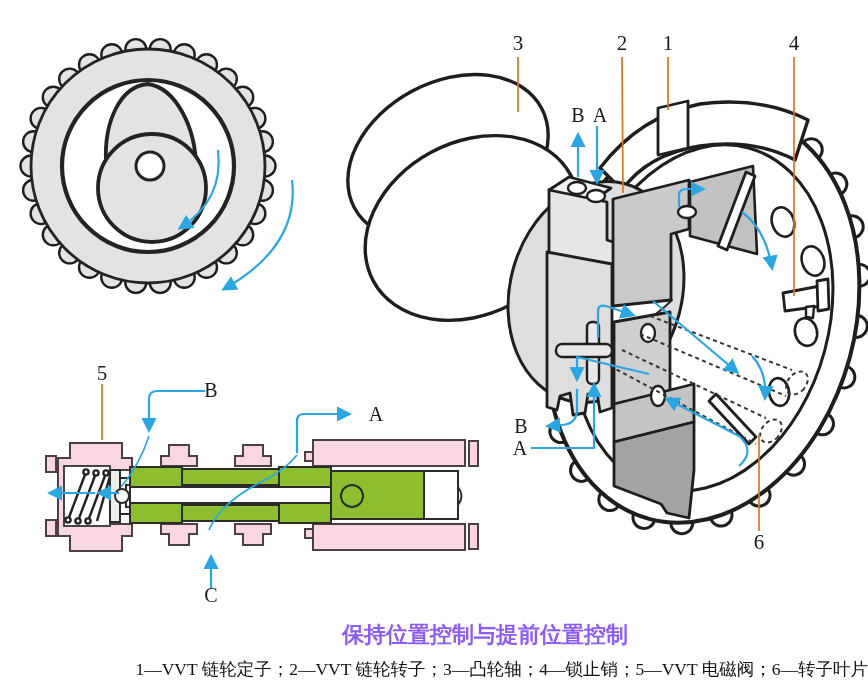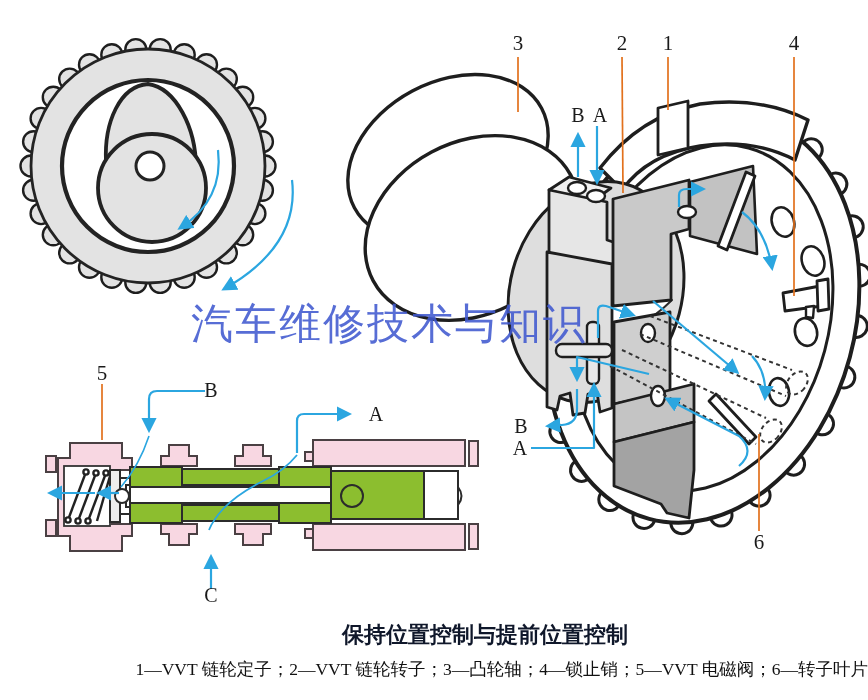--- a/index.html
+++ b/index.html
@@ -4,21 +4,21 @@
 <style>
   html,body{margin:0;padding:0;background:#fff;}
   #fig{position:relative;width:868px;height:700px;background:#fff;overflow:hidden;
        font-family:"Liberation Serif",serif;}
   #art{position:absolute;left:0;top:0;}
   .num{font:21px "Liberation Serif",serif;fill:#1a1a1a;}
   .ltr{font:20px "Liberation Serif",serif;fill:#1a1a1a;}
   #watermark{position:absolute;left:191px;top:296px;font:42px "DejaVu Sans",sans-serif;
        letter-spacing:2px;color:#4059d0;opacity:.88;white-space:nowrap;z-index:5;}
   #caption{position:absolute;top:620px;left:485px;transform:translateX(-50%);
-       font:bold 22px "DejaVu Sans",sans-serif;color:#0f172a;white-space:nowrap;z-index:5;text-align:right;}
+       font:bold 22px "DejaVu Sans",sans-serif;color:#8b5cf6;white-space:nowrap;z-index:5;text-align:right;}
   #legendline{position:absolute;top:657px;left:0;width:868px;text-align:right;
        font:17.5px "Liberation Serif",serif;color:#111;white-space:nowrap;z-index:5;}
 </style>
 </head>
 <body>
 
 <div id="fig">
 <svg id="art" width="868" height="700" viewBox="0 0 868 700">
   <defs>
     <marker id="mb" viewBox="0 0 10 10" refX="8" refY="5" markerWidth="7" markerHeight="7" orient="auto-start-reverse">
@@ -240,16 +240,15 @@
       <path d="M211,589 L211,557" marker-end="url(#mb)"></path>
     </g>
     <line x1="102" y1="384" x2="102" y2="440" stroke="#e2711d" stroke-width="1.7"></line>
     <text class="num" x="102" y="380" text-anchor="middle">5</text>
     <text class="ltr" x="211" y="397" text-anchor="middle">B</text>
     <text class="ltr" x="376" y="421" text-anchor="middle">A</text>
     <text class="ltr" x="211" y="602" text-anchor="middle">C</text>
   </g>
 </svg>
 
-<div id="watermark">汽车维修技术与知识</div>
 <div id="caption">保持位置控制与提前位置控制</div>
 <div id="legendline">1—VVT 链轮定子；2—VVT 链轮转子；3—凸轮轴；4—锁止销；5—VVT 电磁阀；6—转子叶片</div>
 </div>
 
 </body></html>

